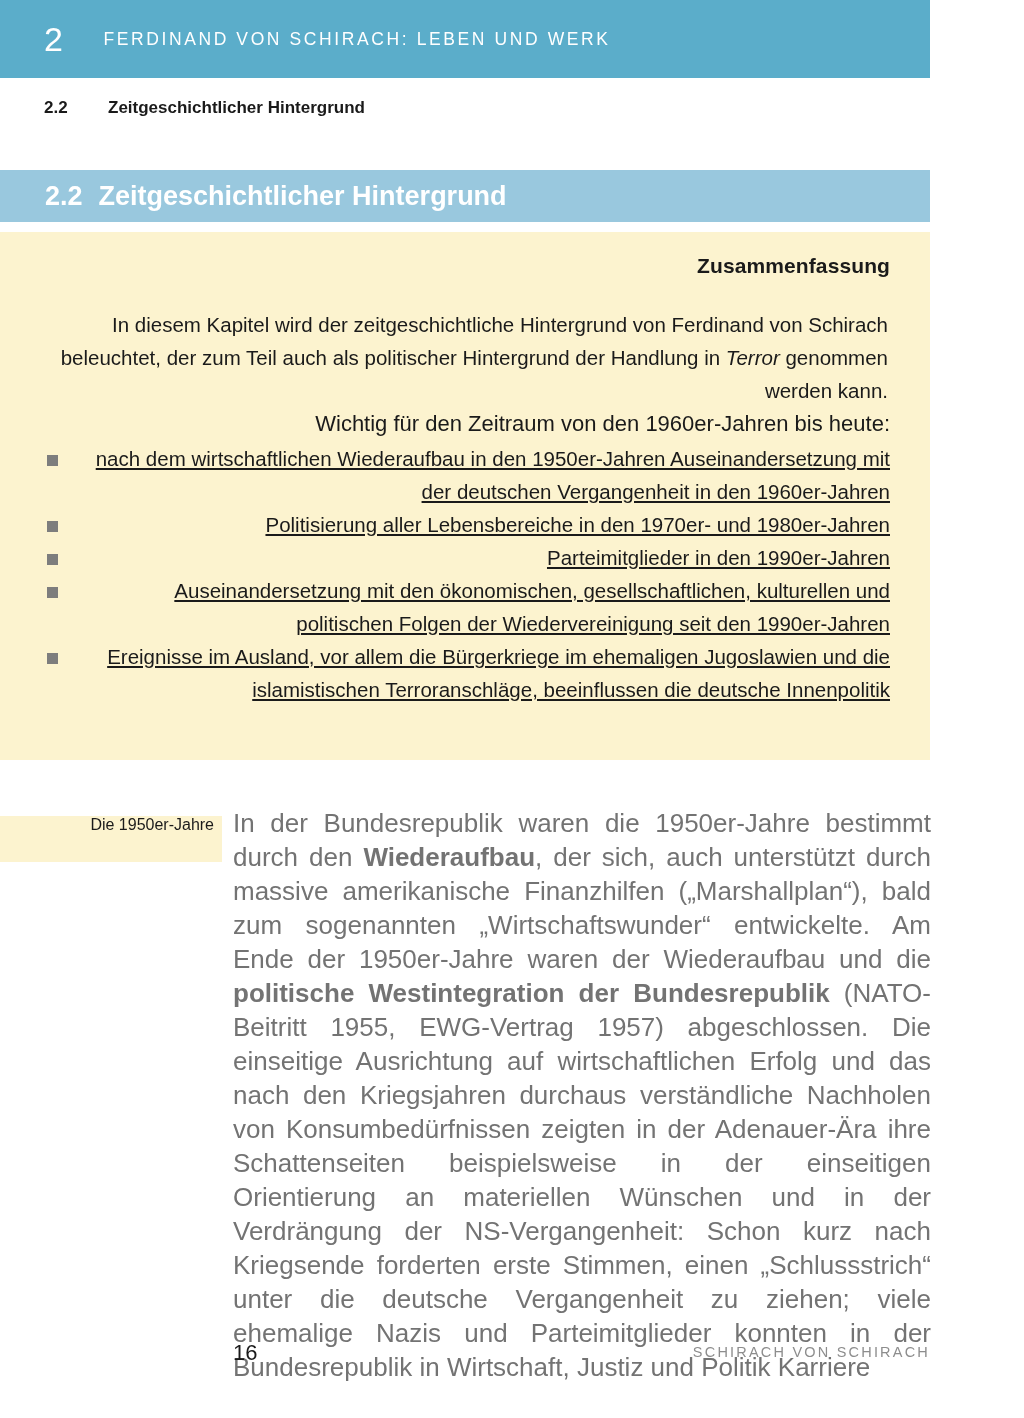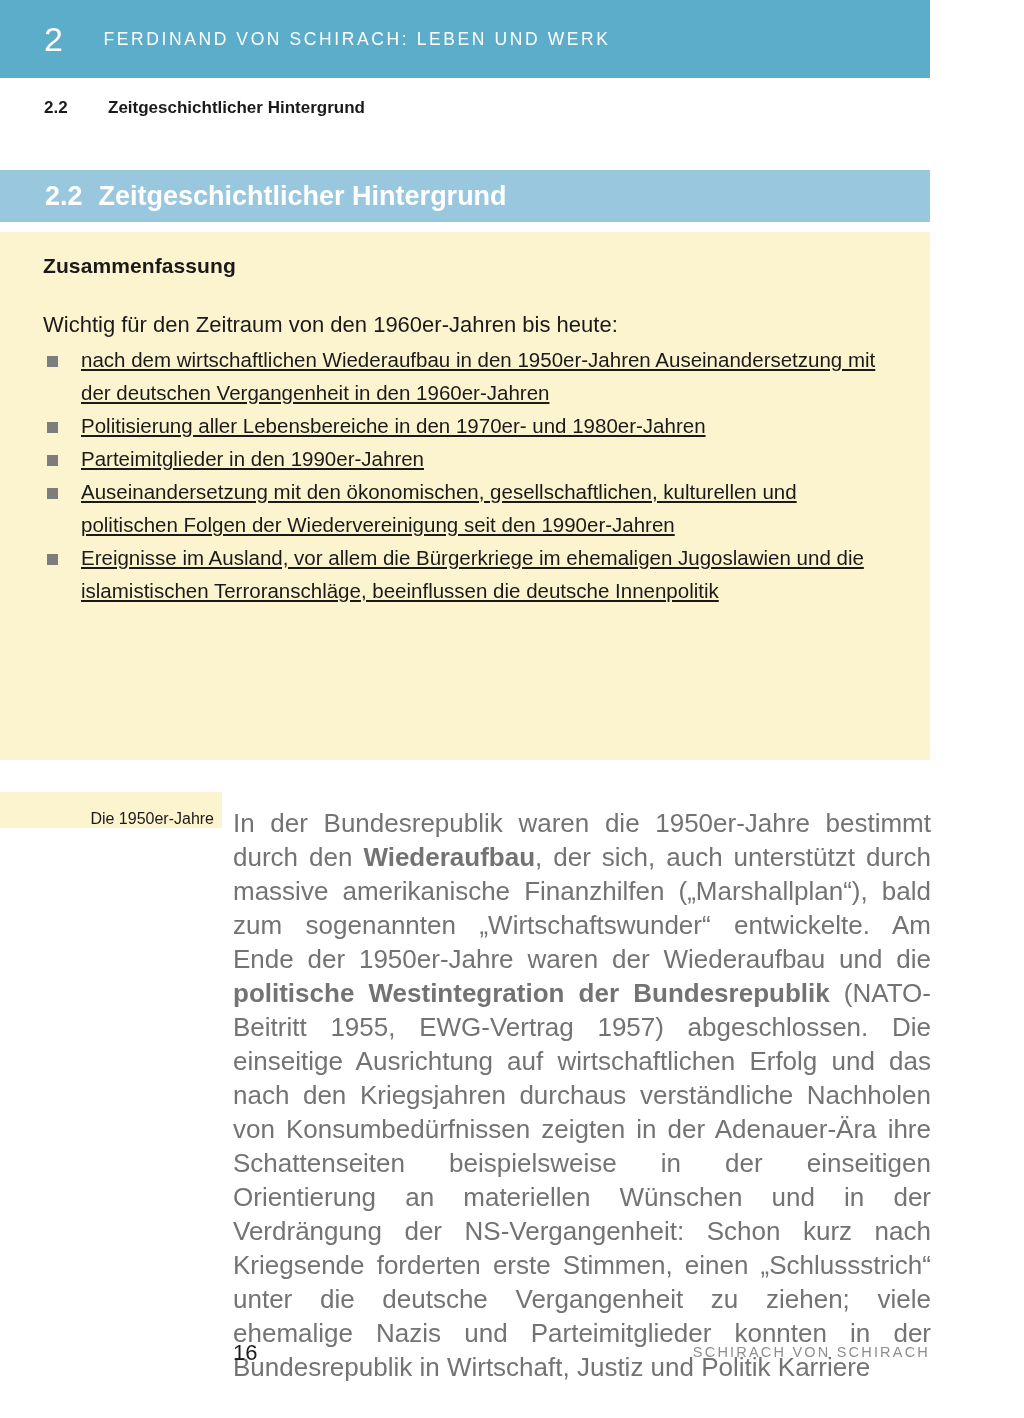--- a/index.html
+++ b/index.html
@@ -92,20 +92,21 @@
   
   .summary-box {
     position: absolute;
     left: 0;
     top: 232px;
     width: 930px;
     height: 528px;
     background: #fcf3cf;
     box-sizing: border-box;
     padding: 22px 40px 0 43px;
+    text-align: right;
   }
   .summary-heading {
     font-size: 21px;
     font-weight: 700;
     color: #1a1a1a;
     margin: 0 0 30px 0;
     letter-spacing: 0.1px;
   }
   .summary-paragraph {
     font-size: 20.5px;
@@ -143,26 +144,26 @@
     top: 13px;
     width: 11px;
     height: 11px;
     background: #7d7d7d;
   }
 
   
   .margin-note {
     position: absolute;
     left: 0;
-    top: 792px;
+    top: 816px;
     width: 222px;
-    height: 36px;
+    height: 46px;
     background: #fcf3cf;
     display: flex;
-    align-items: flex-end;
+    align-items: flex-start;
     justify-content: flex-end;
     box-sizing: border-box;
     padding-right: 8px;
   }
   .margin-note-label {
     font-size: 16px;
     color: #1a1a1a;
     white-space: nowrap;
   }
 
@@ -224,20 +225,21 @@
   <span class="breadcrumb-label">Zeitgeschichtlicher Hintergrund</span>
 </div>
 
 <div class="section-bar">
   <span class="section-bar-number">2.2</span>
   <span class="section-bar-title">Zeitgeschichtlicher Hintergrund</span>
 </div>
 
 <div class="summary-box">
   <h2 class="summary-heading">Zusammenfassung</h2>
+  <p class="summary-paragraph"><span>In diesem Kapitel wird der zeitgeschichtliche Hintergrund von Ferdinand von Schirach beleuchtet, der zum Teil auch als politischer Hintergrund der Handlung in </span><em>Terror</em><span> genommen werden kann.</span></p>
   <p class="summary-lead">Wichtig für den Zeitraum von den 1960er-Jahren bis heute:</p>
   <ul class="summary-list">
     <li><span class="bullet-square"></span><span>nach dem wirtschaftlichen Wiederaufbau in den 1950er-Jahren Auseinandersetzung mit der deutschen Vergangenheit in den 1960er-Jahren</span></li>
     <li><span class="bullet-square"></span><span>Politisierung aller Lebensbereiche in den 1970er- und 1980er-Jahren</span></li>
     <li><span class="bullet-square"></span><span>Parteimitglieder in den 1990er-Jahren</span></li>
     <li><span class="bullet-square"></span><span>Auseinandersetzung mit den ökonomischen, gesellschaftlichen, kulturellen und politischen Folgen der Wiedervereinigung seit den 1990er-Jahren</span></li>
     <li><span class="bullet-square"></span><span>Ereignisse im Ausland, vor allem die Bürgerkriege im ehemaligen Jugoslawien und die islamistischen Terroranschläge, beeinflussen die deutsche Innenpolitik</span></li>
   </ul>
 </div>
 

